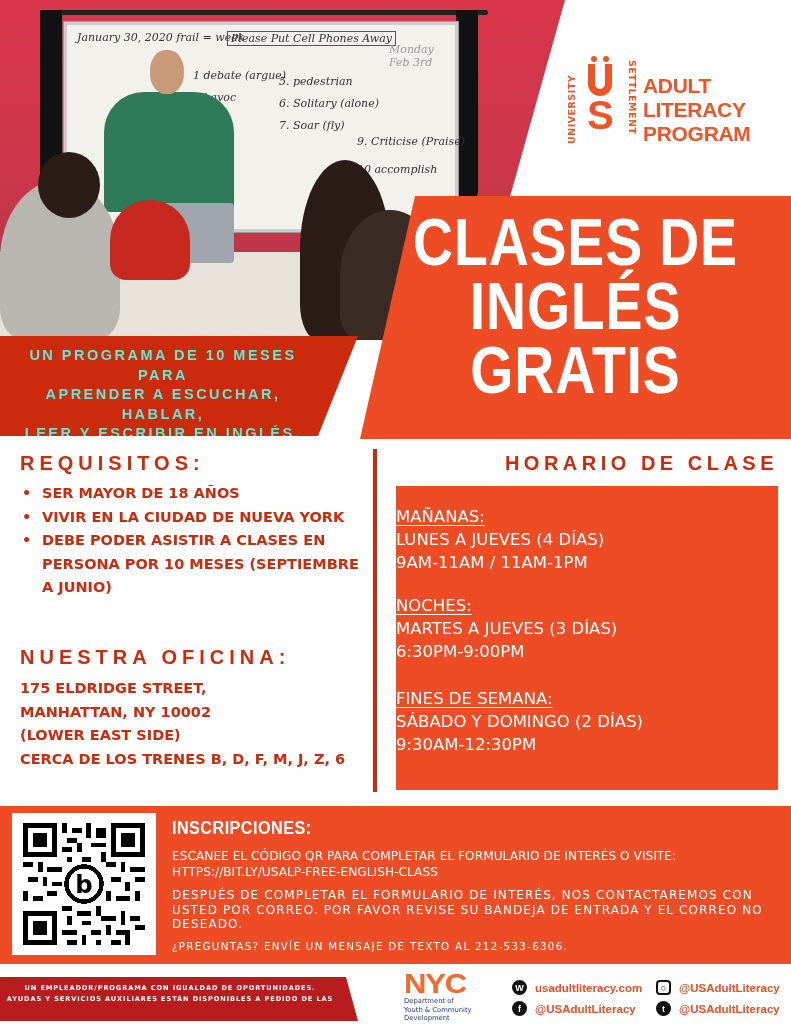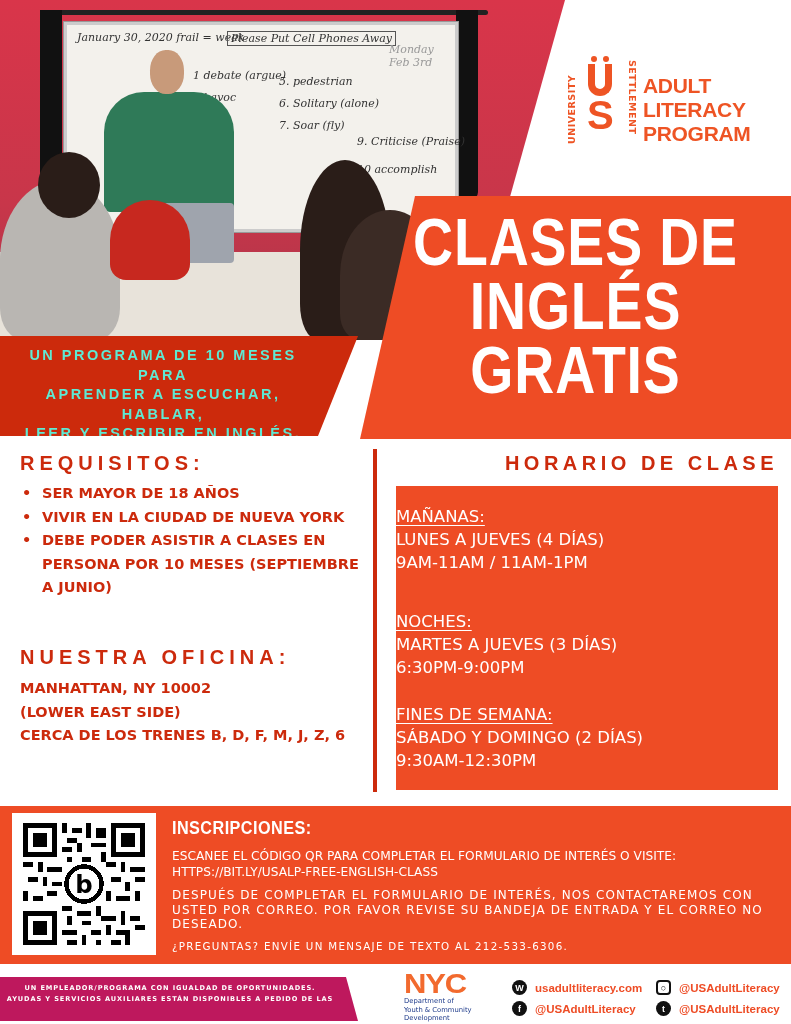--- a/index.html
+++ b/index.html
@@ -45,21 +45,21 @@
 .sched-box .lbl{text-decoration:underline;text-underline-offset:3px}
 
 .ins-band{position:absolute;left:0;top:806px;width:791px;height:158px;background:#ee4c25}
 .qr-box{position:absolute;left:12px;top:7px;width:144px;height:142px;background:#fff}
 .qr{position:absolute;left:10px;top:10px}
 .ins-h{position:absolute;left:172px;top:12px;color:#fff;font-family:"Liberation Sans",sans-serif;font-weight:700;font-size:18px;letter-spacing:.5px;transform:scaleX(.9);transform-origin:left}
 .ins-p1{position:absolute;left:172px;top:42px;width:610px;color:#fff;font-size:12.2px;line-height:16px}
 .ins-p2{position:absolute;left:172px;top:82px;width:610px;color:#fff;font-size:12px;line-height:14.5px;letter-spacing:1.1px}
 .ins-p3{position:absolute;left:172px;top:134px;width:610px;color:#fff;font-size:10.3px;letter-spacing:1.3px}
 
-.foot-red{position:absolute;left:0;top:977px;width:358px;height:44px;background:#be185d;clip-path:polygon(0 0,346px 0,358px 44px,0 44px)}
+.foot-red{position:absolute;left:0;top:977px;width:358px;height:44px;background:#b91c1c;clip-path:polygon(0 0,346px 0,358px 44px,0 44px)}
 .foot-red p{position:absolute;left:0;top:6px;width:340px;text-align:center;color:#fff;font-weight:700;font-size:6.6px;line-height:10.5px;letter-spacing:.9px}
 .nyc{position:absolute;left:404px;top:973px}
 .nyc-mark{color:#f26a2e;font-family:"Liberation Sans",sans-serif;font-weight:900;font-size:27px;line-height:22px;letter-spacing:-1px;transform:scaleX(1.15);transform-origin:left}
 .nyc-dept{color:#1d3a8a;font-weight:400;font-size:6.8px;line-height:8.5px;margin-top:2px}
 .soc{position:absolute;display:flex;align-items:center;gap:8px;color:#ee4c25;font-family:"Liberation Sans",sans-serif;font-weight:700;font-size:11.5px}
 .soc .ic{width:15px;height:15px;border-radius:50%;background:#111;color:#fff;display:flex;align-items:center;justify-content:center;font-size:9px;font-weight:700}
 .soc .ic.ig{background:#fff;border:2px solid #111;border-radius:4px;color:#111}
 </style>
 </head>
 <body>
@@ -128,35 +128,36 @@
 
 <div class="h-sec" style="left:20px;top:452px">REQUISITOS:</div>
 <ul class="req-list">
   <li>SER MAYOR DE 18 AÑOS</li>
   <li>VIVIR EN LA CIUDAD DE NUEVA YORK</li>
   <li>DEBE PODER ASISTIR A CLASES EN PERSONA POR 10 MESES (SEPTIEMBRE A JUNIO)</li>
 </ul>
 
 <div class="h-sec" style="left:20px;top:646px">NUESTRA OFICINA:</div>
 <div class="office">
+  <div>175 ELDRIDGE STREET,</div>
   <div>MANHATTAN, NY 10002</div>
   <div>(LOWER EAST SIDE)</div>
   <div style="width:330px">CERCA DE LOS TRENES B, D, F, M, J, Z, 6</div>
 </div>
 
 <div class="vdiv"></div>
 
 <div class="sched-h">HORARIO DE CLASE</div>
 <div class="sched-box">
   <div class="blk">
     <div class="lbl">MAÑANAS:</div>
     <div>LUNES A JUEVES (4 DÍAS)</div>
     <div>9AM-11AM / 11AM-1PM</div>
   </div>
-  <div class="blk" style="margin-top:36px">
+  <div class="blk" style="margin-top:20px">
     <div class="lbl">NOCHES:</div>
     <div>MARTES A JUEVES (3 DÍAS)</div>
     <div>6:30PM-9:00PM</div>
   </div>
   <div class="blk" style="margin-top:24px">
     <div class="lbl">FINES DE SEMANA:</div>
     <div>SÁBADO Y DOMINGO (2 DÍAS)</div>
     <div>9:30AM-12:30PM</div>
   </div>
 </div>

